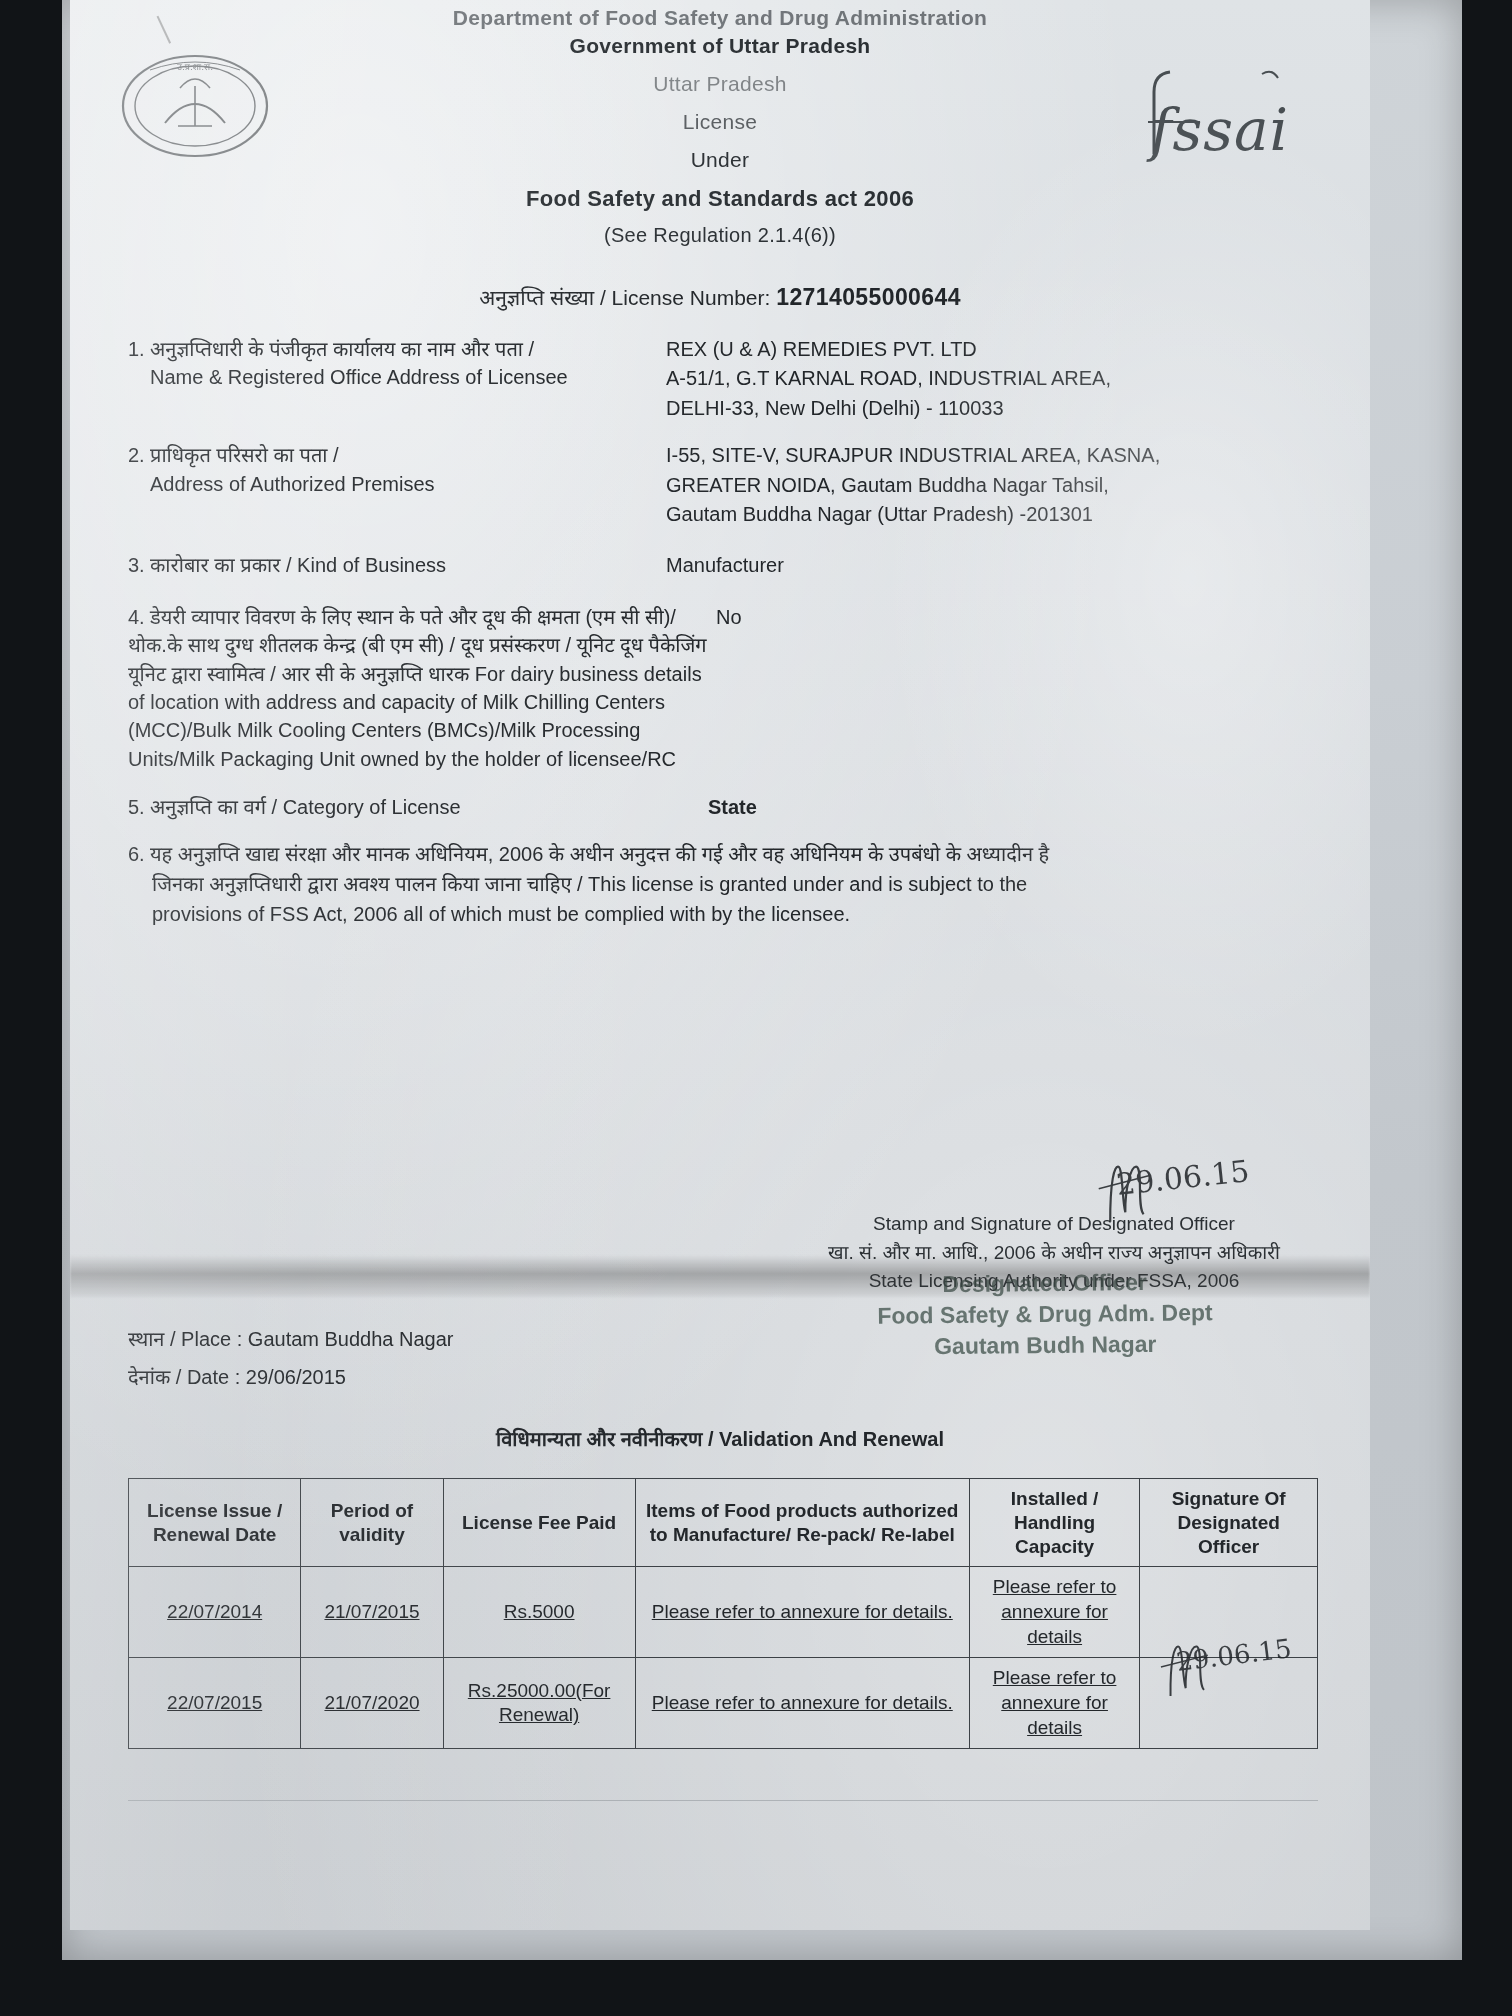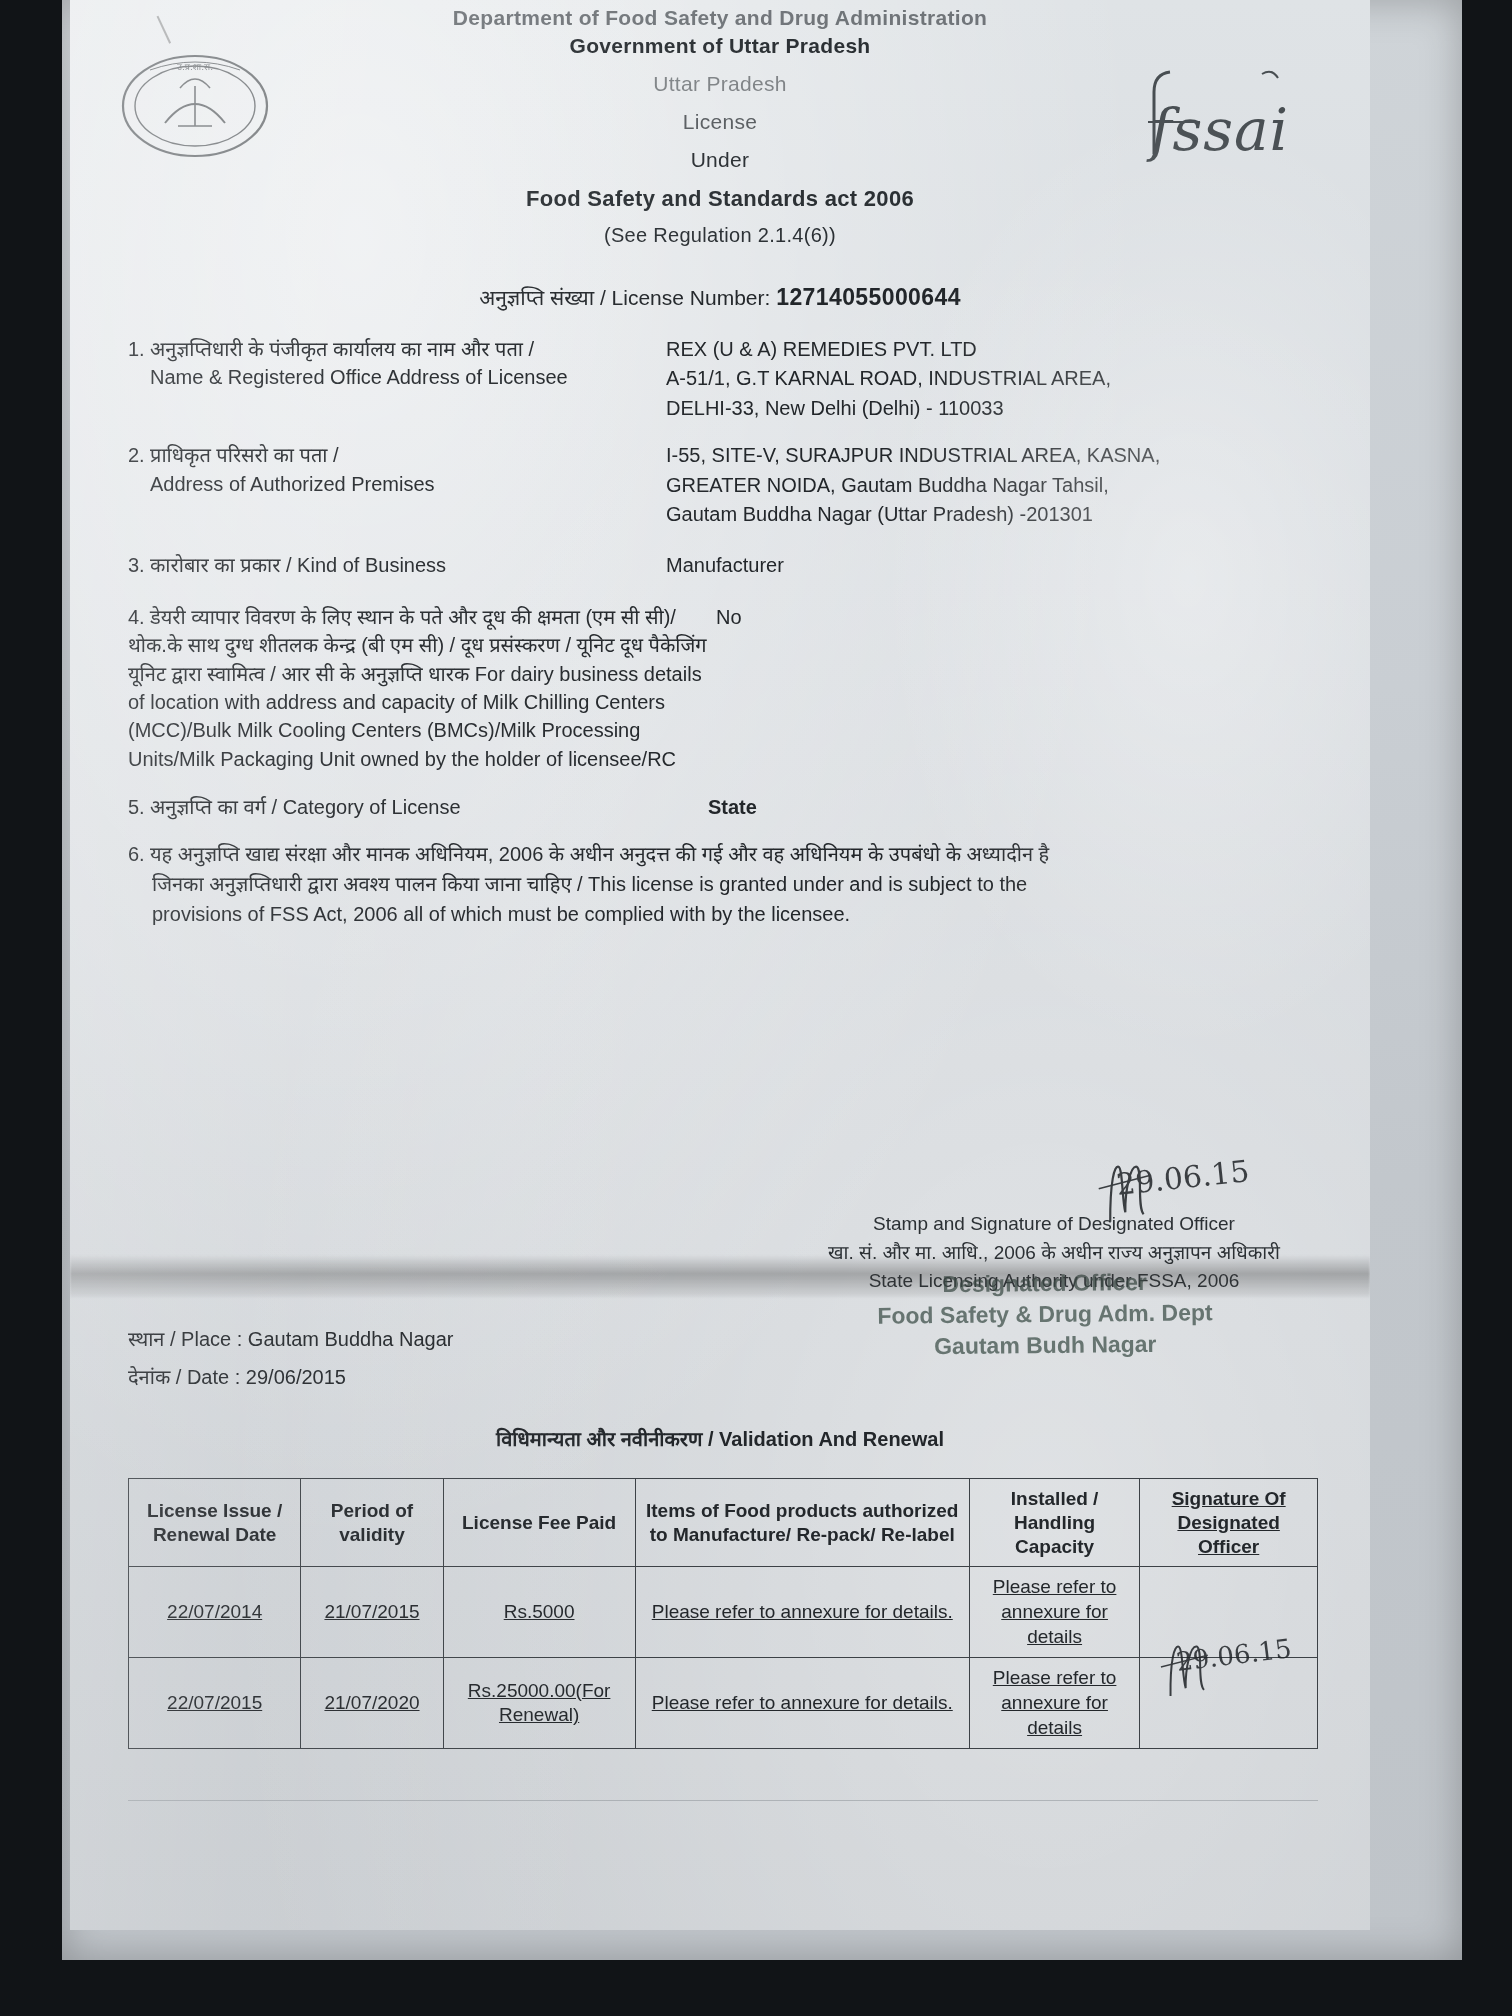--- a/index.html
+++ b/index.html
@@ -215,21 +215,21 @@
     padding: 8px 6px;
     color: #23272b;
   }
   table.vr th { font-weight: 700; line-height: 1.25; }
   table.vr td { line-height: 1.3; text-decoration: underline; }
   .col1 { width: 170px; }
   .col2 { width: 135px; }
   .col3 { width: 185px; }
   .col4 { width: 355px; }
   .col5 { width: 170px; }
-  .col6 { width: 175px; text-decoration: underline; }
+  .col6 { width: 175px; }
 
   .tbl-sig {
     position: absolute;
     right: 78px;
     top: 1640px;
     font-family: "DejaVu Serif", serif;
     font-size: 26px;
     transform: rotate(-7deg);
     color: #1f2327;
     opacity: .85;

